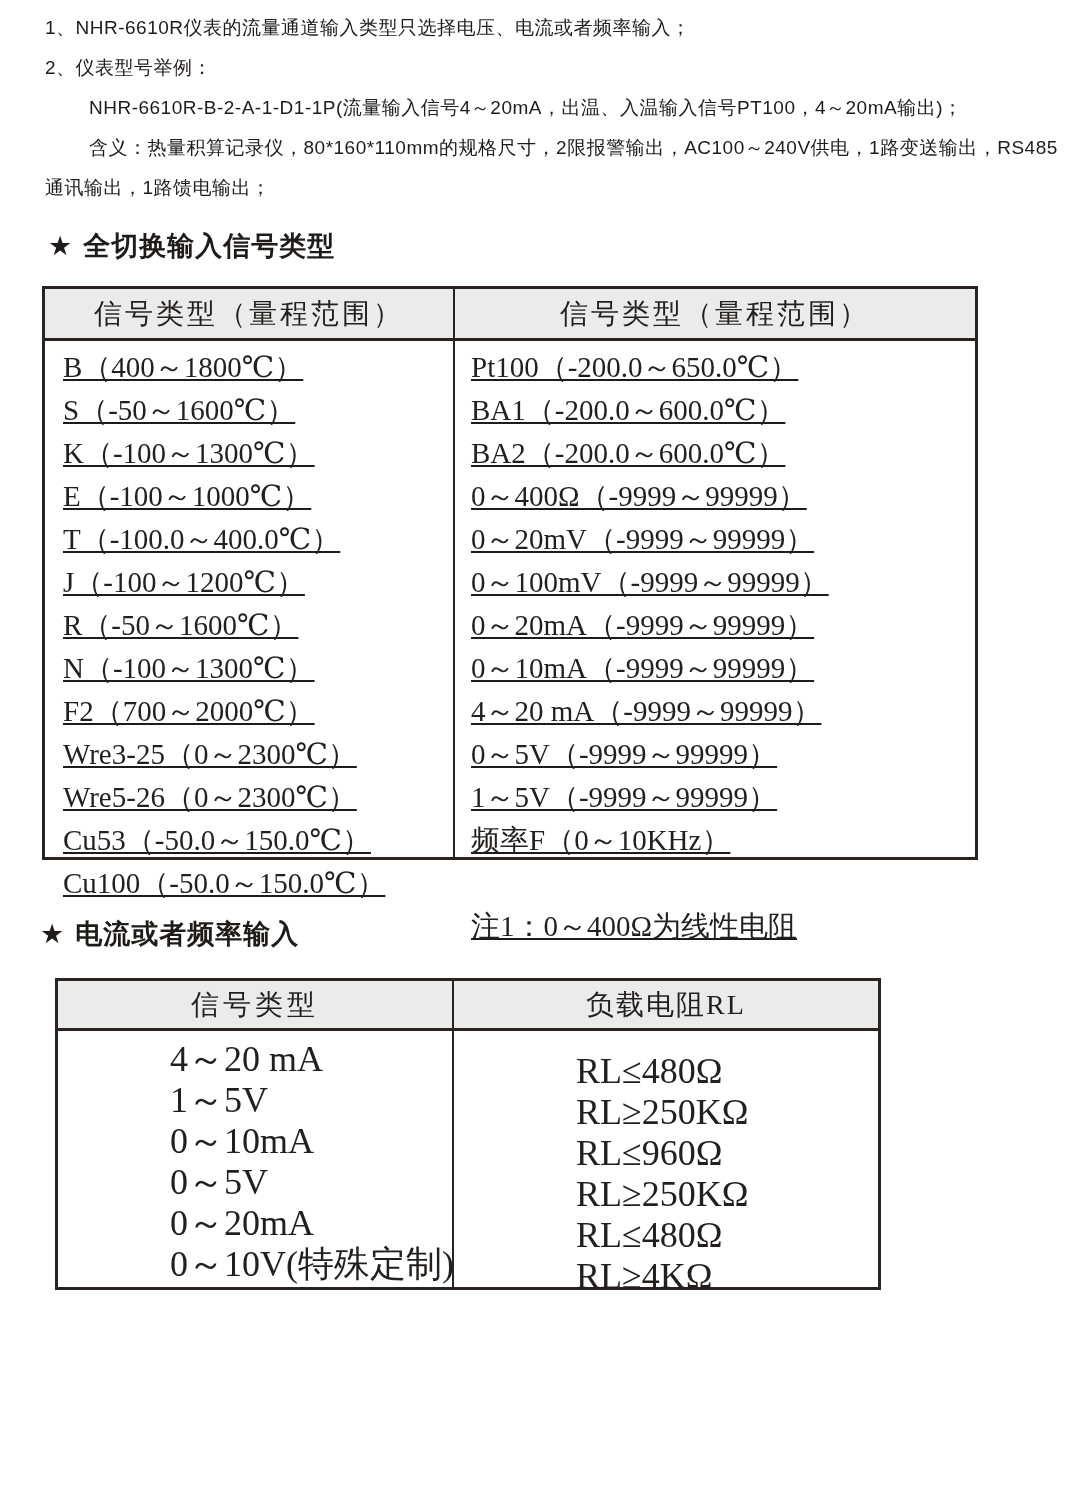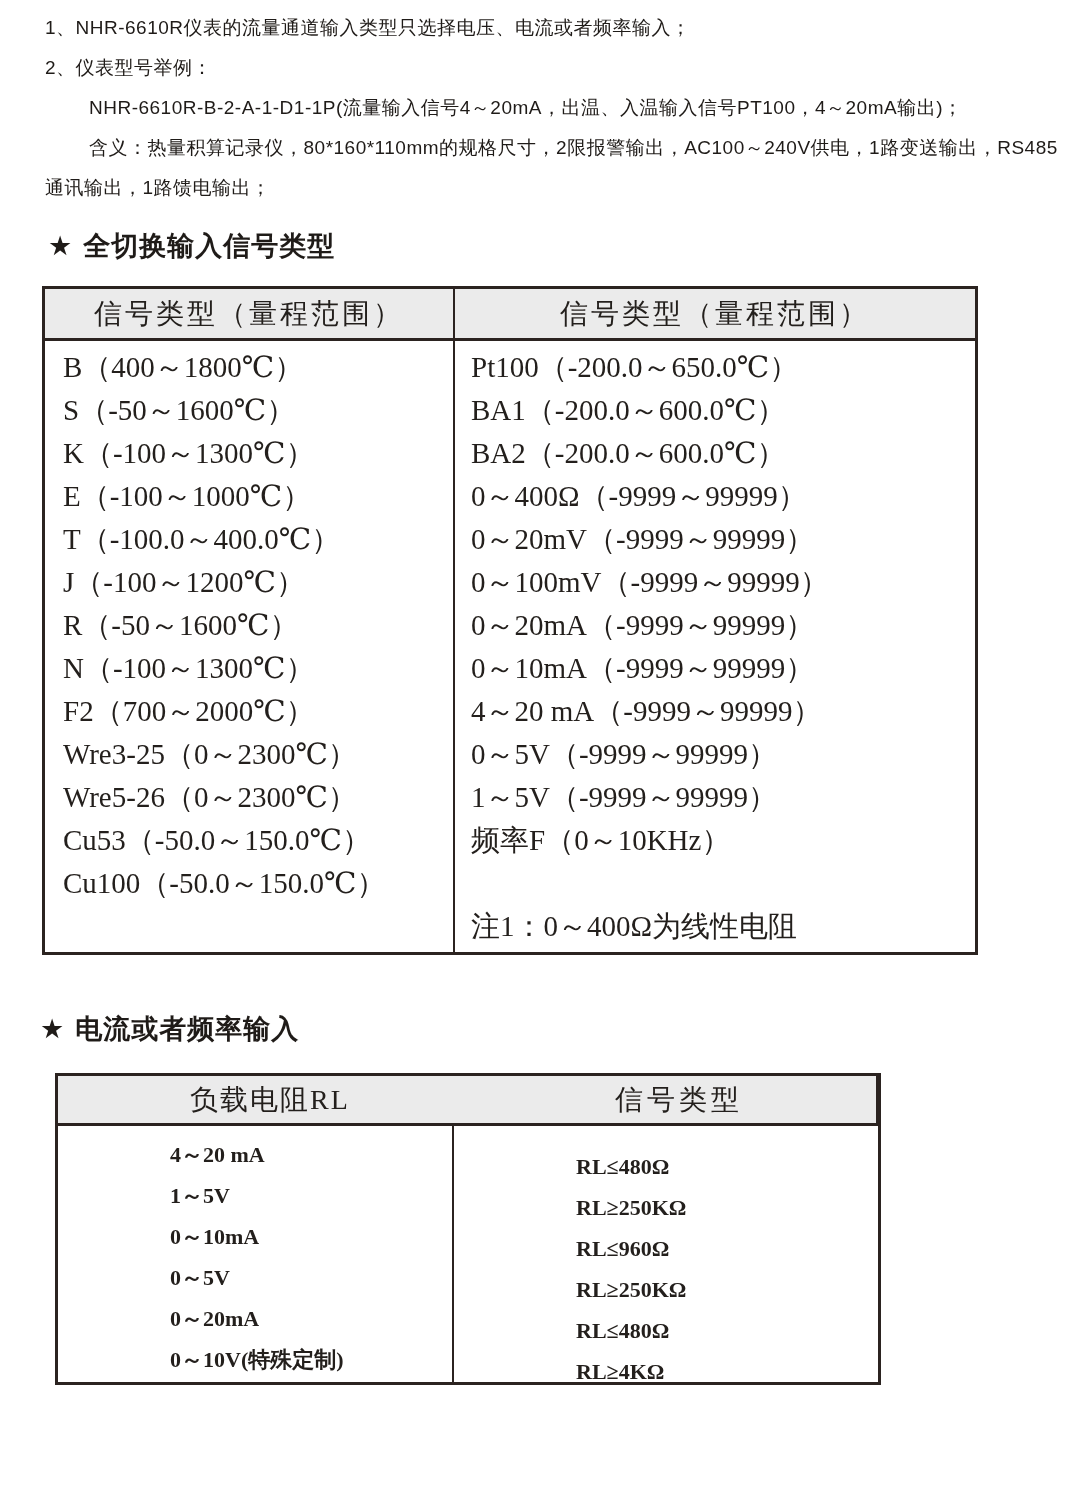--- a/index.html
+++ b/index.html
@@ -63,34 +63,34 @@
     font-size: 29px;
     white-space: nowrap;
     color: #231f1c;
   }
 
   
   #table-input { margin: 22px 0 0 42px; width: 936px; }
   #table-input .thead { height: 52px; }
   #table-input .th.c1 { width: 410px; border-right: 2px solid #2b2320; }
   #table-input .th.c2 { flex: 1; }
-  #table-input .tbody { height: 611px; }
+  #table-input .tbody { height: 516px; text-decoration: underline; }
   #table-input .col.c1 { width: 410px; border-right: 2px solid #2b2320; padding-left: 18px; }
   #table-input .col.c2 { flex: 1; padding-left: 16px; }
   #table-input .line { line-height: 43px; height: 43px; }
 
   
   #table-output { margin: 26px 0 0 55px; width: 826px; }
   #table-output .thead { height: 50px; }
   #table-output .th.c1 { width: 396px; border-right: 2px solid #2b2320; letter-spacing: 4px; }
   #table-output .th.c2 { flex: 1; letter-spacing: 2px; }
   #table-output .tbody { height: 256px; }
   #table-output .col.c1 { width: 396px; border-right: 2px solid #2b2320; padding-left: 112px; padding-top: 8px; }
   #table-output .col.c2 { flex: 1; padding-left: 122px; padding-top: 20px; }
-  #table-output .line { line-height: 41px; height: 41px; font-size: 22px; font-weight: bold; }
+  #table-output .line { line-height: 41px; height: 41px; font-size: 36px; }
 </style>
 </head>
 <body>
 
 <div class="page">
 
   <div class="intro">
     <p>1、NHR-6610R仪表的流量通道输入类型只选择电压、电流或者频率输入；</p>
     <p>2、仪表型号举例：</p>
     <p class="indent">NHR-6610R-B-2-A-1-D1-1P(流量输入信号4～20mA，出温、入温输入信号PT100，4～20mA输出)；</p>
@@ -142,22 +142,22 @@
     </div>
   </div>
 
   <div class="section-heading" id="heading-output">
     <span class="star">★</span>
     <span>电流或者频率输入</span>
   </div>
 
   <div class="sigtable" id="table-output">
     <div class="thead">
+      <div class="th c1">信号类型</div>
       <div class="th c2">负载电阻RL</div>
-      <div class="th c1">信号类型</div>
     </div>
     <div class="tbody">
       <div class="col c1">
         <div class="line">4～20 mA</div>
         <div class="line">1～5V</div>
         <div class="line">0～10mA</div>
         <div class="line">0～5V</div>
         <div class="line">0～20mA</div>
         <div class="line">0～10V(特殊定制)</div>
       </div>

